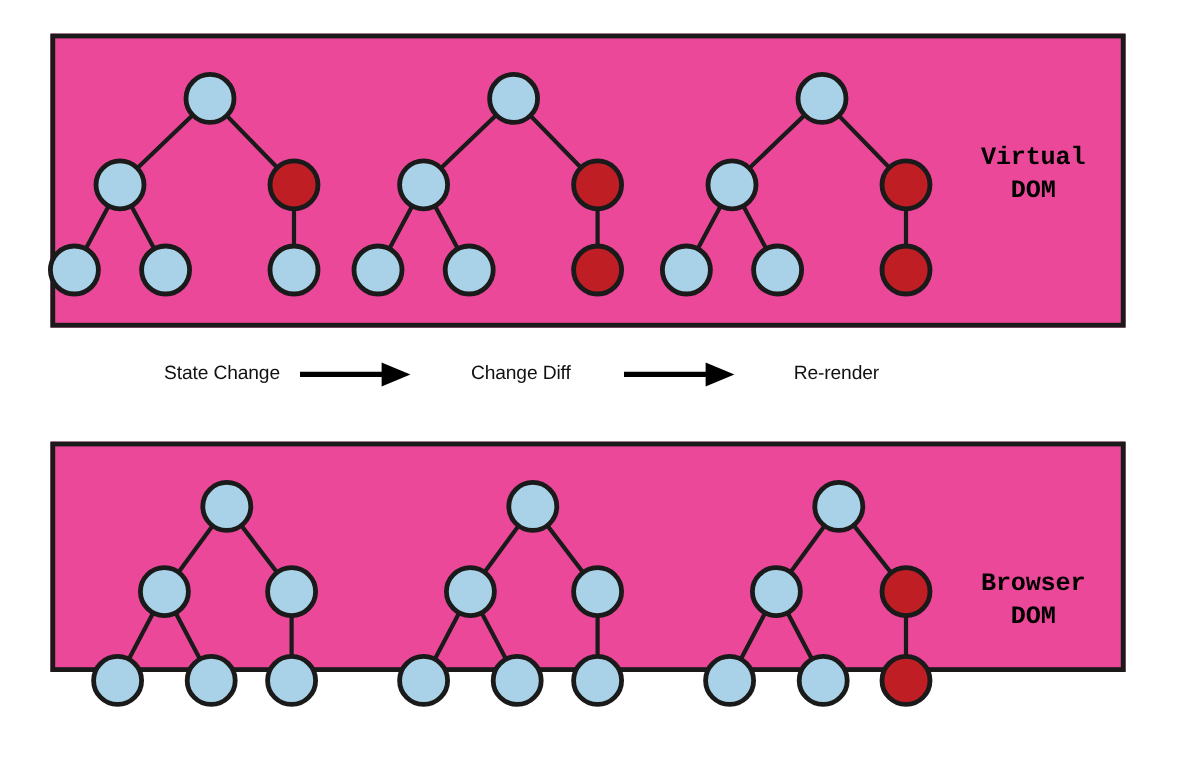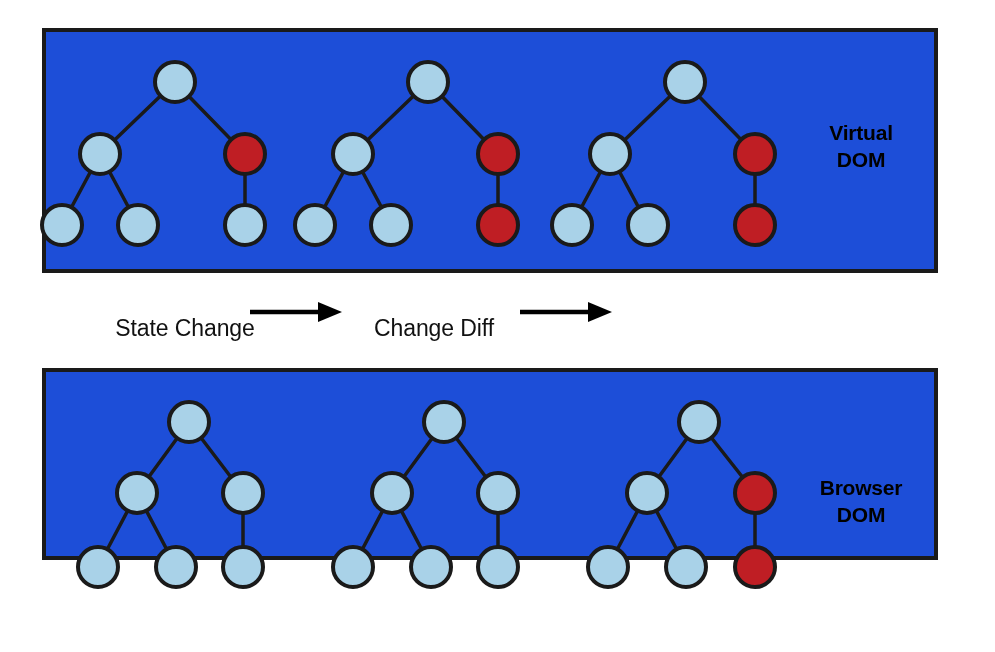--- a/index.html
+++ b/index.html
@@ -15,23 +15,24 @@
     overflow: hidden;
   }
   #stage {
     position: absolute;
     left: 0; top: 0;
     width: 995px;
     height: 652px;
   }
   .panel {
     position: absolute;
-    background: #1d4ed8;
+    background: #ec4899;
     border: 4px solid #1a1a1a;
     box-sizing: border-box;
+    font-family: Liberation Mono, monospace;
   }
   #panel-virtual {
     left: 42px;
     top: 28px;
     width: 896px;
     height: 245px;
   }
   #panel-browser {
     left: 42px;
     top: 368px;
@@ -64,26 +65,26 @@
 
   #flow-row {
     position: absolute;
     left: 42px;
     top: 292px;
     width: 760px;
     height: 60px;
   }
   .flow-item {
     position: absolute;
-    top: 16px;
+    top: 0;
     height: 40px;
     display: flex;
     align-items: center;
     justify-content: center;
-    font-size: 23px;
+    font-size: 16px;
     color: #111111;
     white-space: nowrap;
     letter-spacing: -0.1px;
   }
   .flow-label { font-weight: 400; }
   .flow-arrow-wrap {
     position: absolute;
     top: 0;
     height: 40px;
     display: flex;
@@ -183,20 +184,21 @@
         <circle cx="755" cy="493" r="20" fill="#bf1e24" stroke="#1a1a1a" stroke-width="4"></circle>
         <circle cx="608" cy="567" r="20" fill="#a9d2e8" stroke="#1a1a1a" stroke-width="4"></circle>
         <circle cx="686" cy="567" r="20" fill="#a9d2e8" stroke="#1a1a1a" stroke-width="4"></circle>
         <circle cx="755" cy="567" r="20" fill="#bf1e24" stroke="#1a1a1a" stroke-width="4"></circle>
       </g>
     </svg>
 
   <div id="flow-row">
       <div class="flow-item flow-label" style="left: 58px; width: 170px;">State Change</div>
       <div class="flow-item flow-label" style="left: 302px; width: 180px;">Change Diff</div>
+      <div class="flow-item flow-label" style="left: 570px; width: 170px;">Re-render</div>
       <div class="flow-arrow-wrap" style="left: 208px; width: 92px;">
         <svg width="92" height="22" viewBox="0 0 92 22">
           <line x1="0" y1="11" x2="70" y2="11" stroke="#000000" stroke-width="4.5"></line>
           <polygon points="68,1 92,11 68,21" fill="#000000"></polygon>
         </svg>
       </div>
       <div class="flow-arrow-wrap" style="left: 478px; width: 92px;">
         <svg width="92" height="22" viewBox="0 0 92 22">
           <line x1="0" y1="11" x2="70" y2="11" stroke="#000000" stroke-width="4.5"></line>
           <polygon points="68,1 92,11 68,21" fill="#000000"></polygon>

